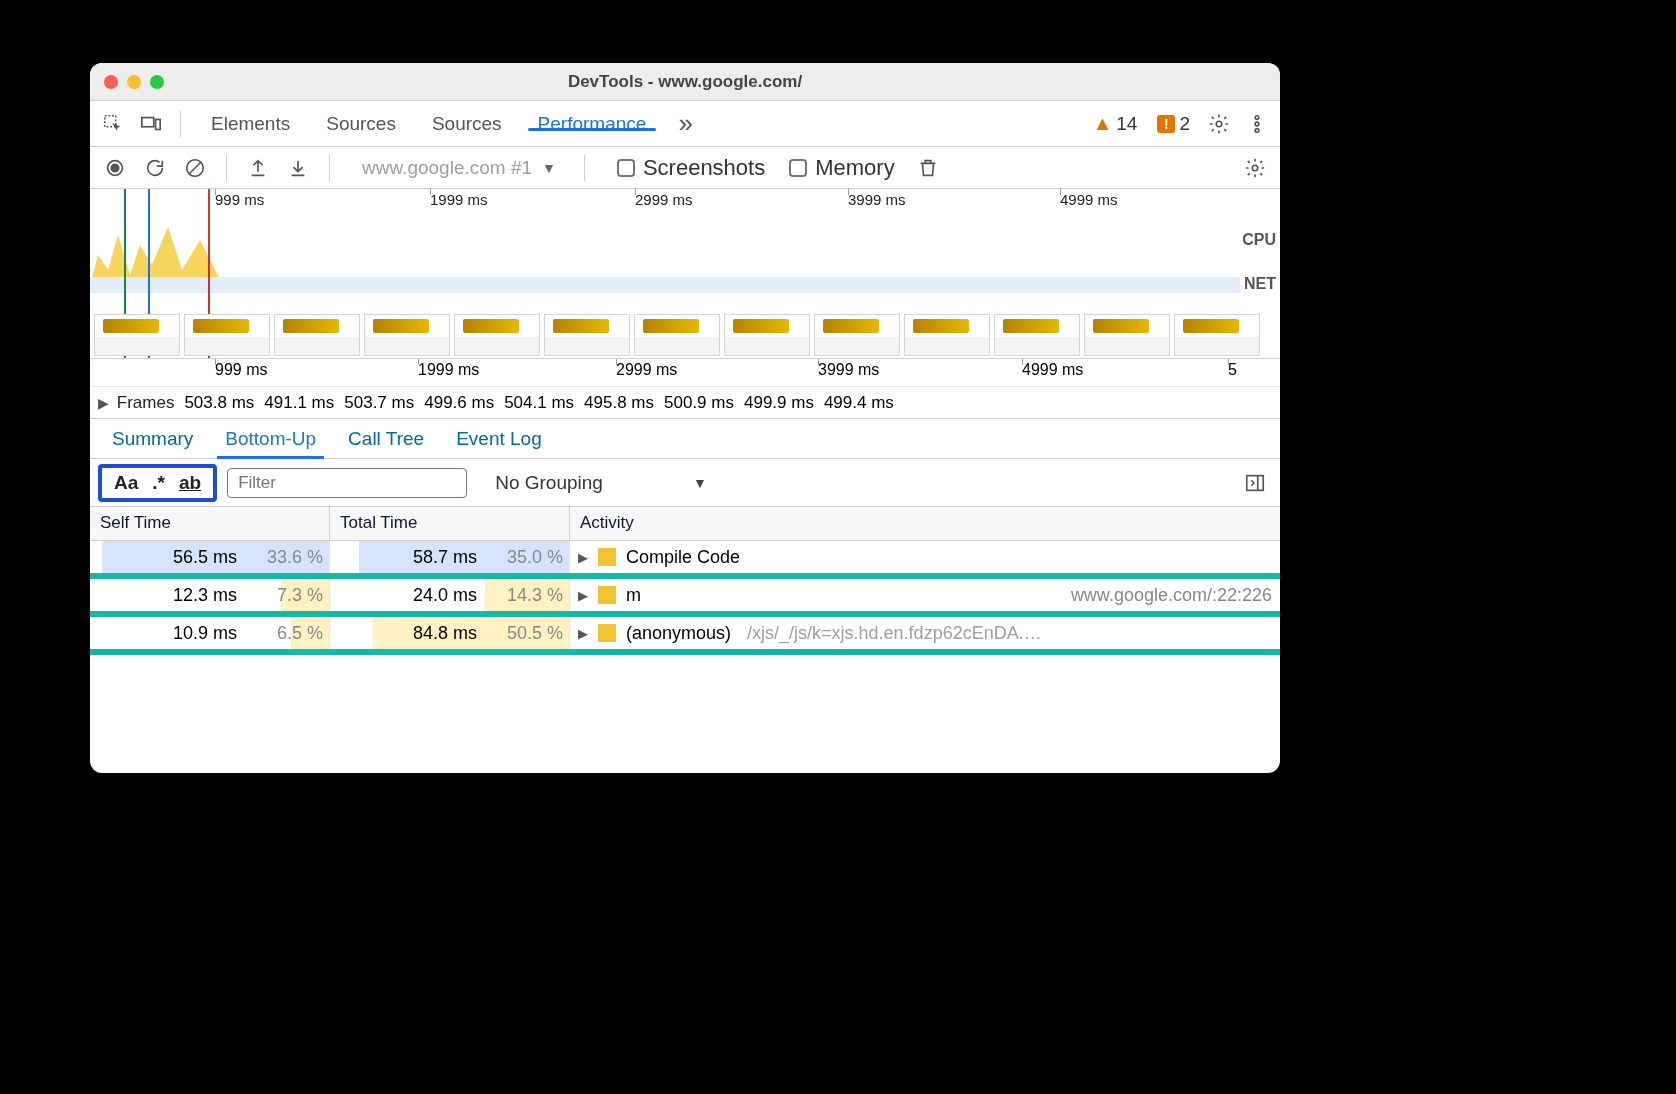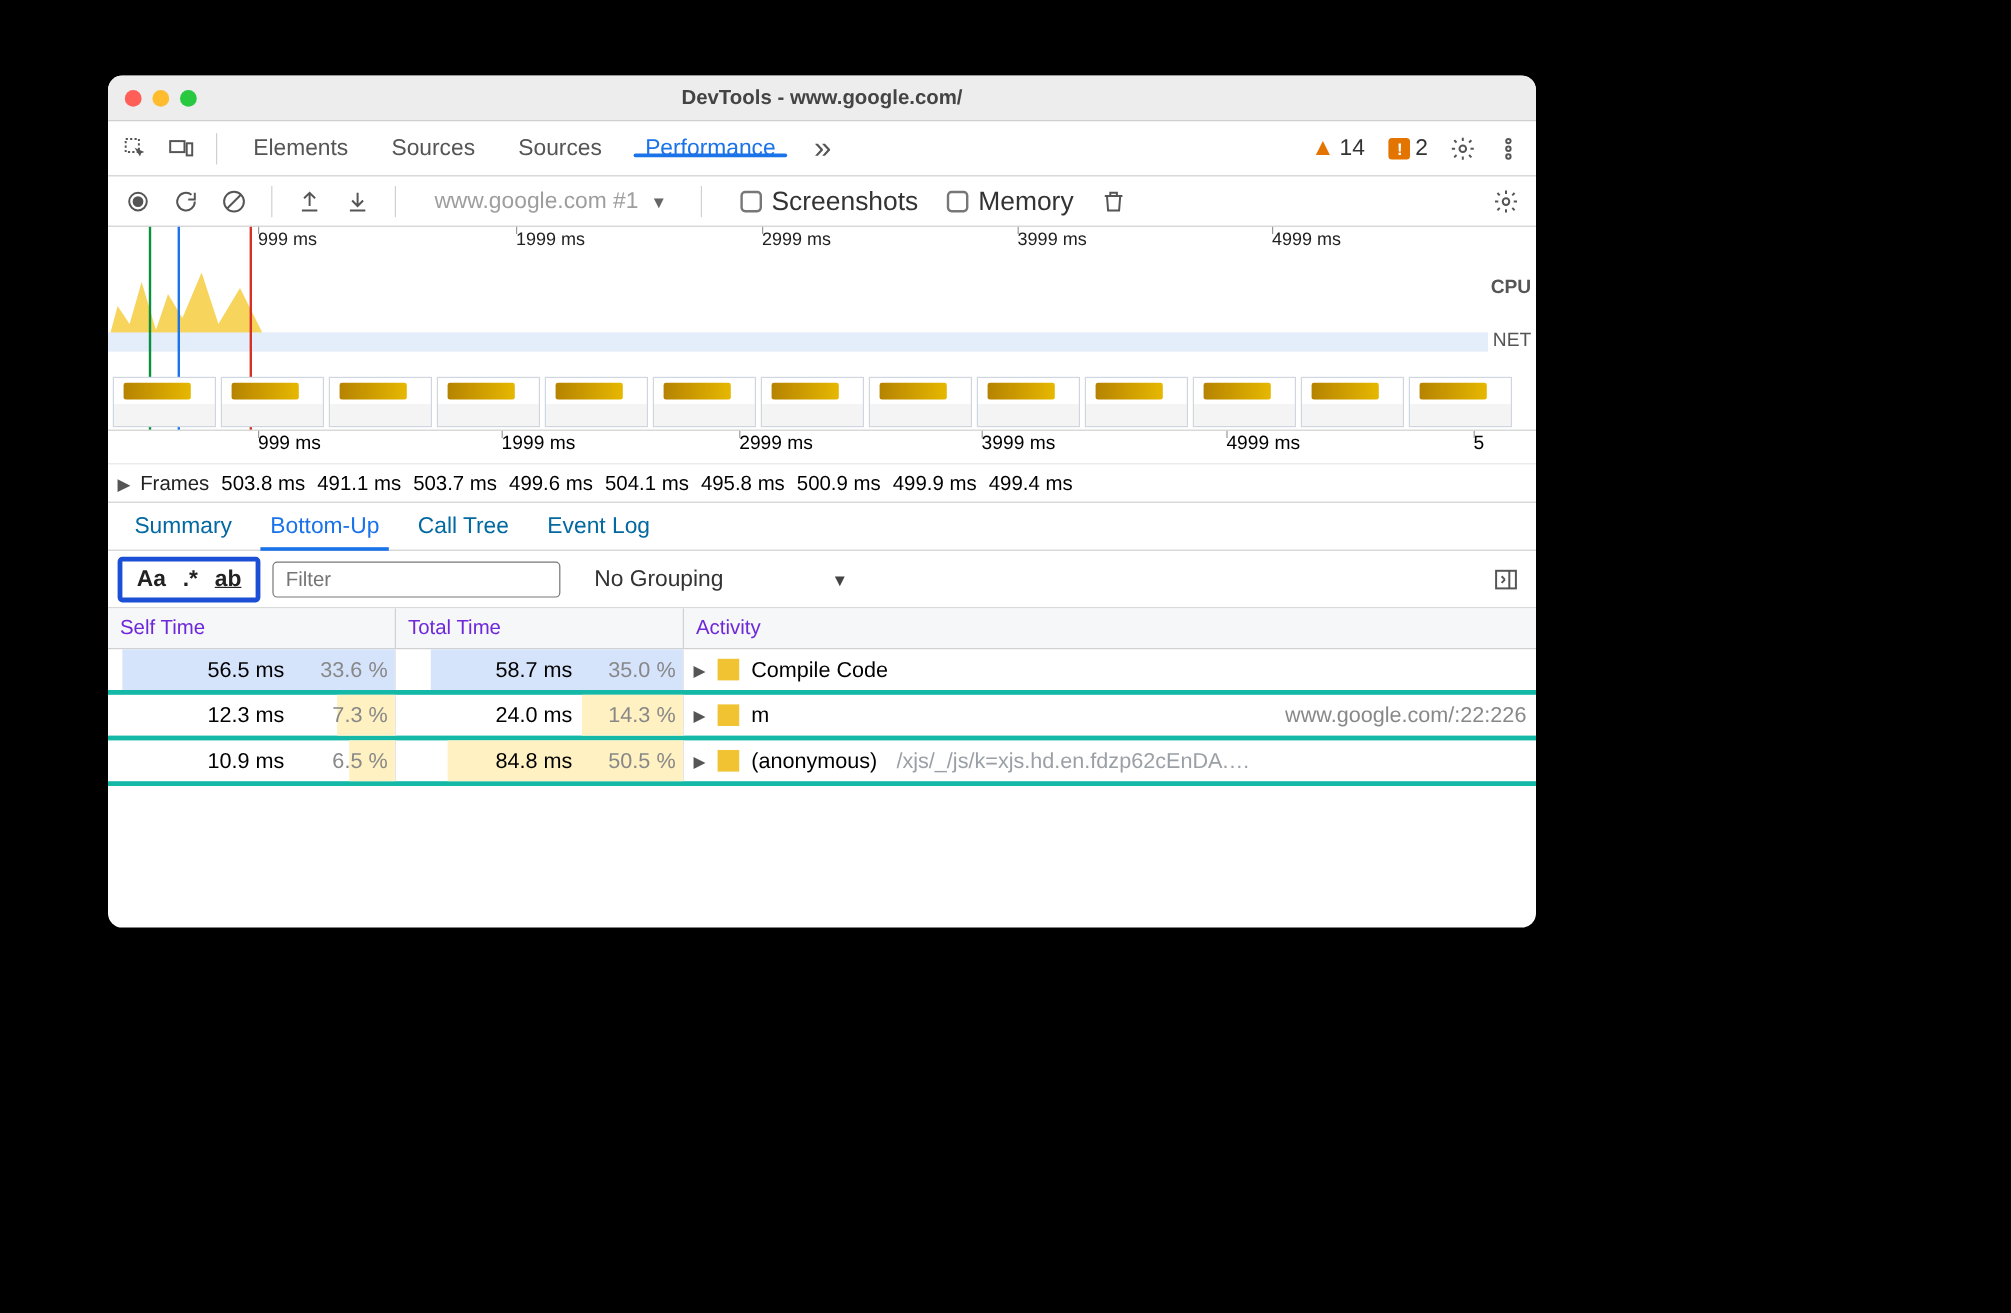--- a/index.html
+++ b/index.html
@@ -74,21 +74,21 @@
     height: 170px;
     border-bottom:1px solid #d0d0d0;
   }
   .ruler-top, .ruler-bottom {
     height:26px; position:relative; font-size:15px; color:#222;
   }
   .tick { position:absolute; top:2px; }
   .tick::before { content:''; position:absolute; left:0; top:-2px; width:1px; height:6px; background:#999; }
   .cpu-area { position:absolute; left:0; right:40px; top:26px; height:74px; }
   .cpu-label { position:absolute; right:4px; top:42px; font-size:16px; color:#555; font-weight:600; }
-  .net-label { position:absolute; right:4px; top:86px; font-size:16px; color:#555; font-weight:400; }
+  .net-label { position:absolute; right:4px; top:86px; font-size:16px; color:#555; font-weight:700; }
   .cpu-bg { position:absolute; right:40px; top:88px; left:0; height:16px; background:#e4edfa; }
   .thumbs { position:absolute; bottom:0; left:0; right:0; height:46px; display:flex; gap:4px; padding:2px 4px; }
   .thumb { flex:0 0 86px; border:1px solid #cfd6e0; background:linear-gradient(#fff 55%, #f4f4f4 55%); position:relative; }
   .thumb::before { content:''; position:absolute; left:8px; top:4px; right:20px; height:14px; background:linear-gradient(90deg,#b68300,#e6b800); border-radius:2px; }
   .marker { position:absolute; top:0; bottom:0; width:2px; }
 
   .timeline-ruler { height:28px; position:relative; border-bottom:1px solid #e5e5e5; }
   .frames-row { height:32px; display:flex; align-items:center; border-bottom:1px solid #d0d0d0; font-size:17px; }
   .frames-row .expander { padding:0 8px; color:#555; font-size:14px; }
   .frames-row .label { font-weight:400; color:#222; padding-right:10px; }
@@ -100,27 +100,27 @@
   .subtab.active { color:#1a73e8; }
   .subtab.active::after { content:''; position:absolute; bottom:-1px; left:8px; right:8px; height:3px; background:#1a73e8; }
 
   .filter-row { height:48px; display:flex; align-items:center; padding:0 8px; gap:10px; border-bottom:1px solid #d0d0d0; }
   .annot-box { display:flex; align-items:flex-start; gap:14px; border:4px solid #1a4fd6; border-radius:4px; padding:4px 12px; }
   .annot-box span { font-size:19px; font-weight:600; color:#222; }
   .filter-input { width:240px; height:30px; border:1px solid #777; border-radius:4px; padding:0 10px; font-size:17px; color:#333; }
   .group-select { margin-left:18px; font-size:19px; color:#333; display:flex; align-items:center; gap:90px; }
   .sidebar-toggle { margin-left:auto; }
 
-  .table-head { display:flex; height:34px; background:#f6f7f8; border-bottom:1px solid #d0d0d0; font-size:17px; color:#6d28d9; }
+  .table-head { display:flex; height:34px; background:#f6f7f8; border-bottom:1px solid #d0d0d0; font-size:17px; color:#0f172a; }
   .col-self { width:240px; padding:6px 10px; border-right:1px solid #d0d0d0; }
   .col-total { width:240px; padding:6px 10px; border-right:1px solid #d0d0d0; }
   .col-activity { flex:1; padding:6px 10px; }
 
   .table-body { flex:1; overflow:hidden; }
-  .trow { display:flex; height:38px; align-items:stretch; border-bottom:4px solid #14b8a6; font-size:18px;justify-content:center; }
+  .trow { display:flex; height:38px; align-items:stretch; border-bottom:6px solid #14b8a6; font-size:18px;justify-content:center; }
   .cell-self, .cell-total { width:240px; border-right:1px solid #e5e5e5; display:flex; align-items:center; justify-content:flex-end; gap:6px; padding-right:6px; position:relative; }
   .cell-self .ms, .cell-total .ms { width:100px; text-align:right; }
   .cell-self .pct, .cell-total .pct { width:80px; text-align:right; color:#888; }
   .barfill { position:absolute; top:0; bottom:0; right:0; background:#d5e3fb; z-index:0; }
   .barfill.y { background:#fff1c2; }
   .cell-self > span, .cell-total > span { position:relative; z-index:1; }
   .cell-activity { flex:1; display:flex; align-items:center; gap:10px; padding:0 8px; overflow:hidden; }
   .cell-activity .exp { color:#555; font-size:13px; }
   .cell-activity .chip { width:18px; height:18px; background:#f1c232; }
   .cell-activity .name { white-space:nowrap; }

